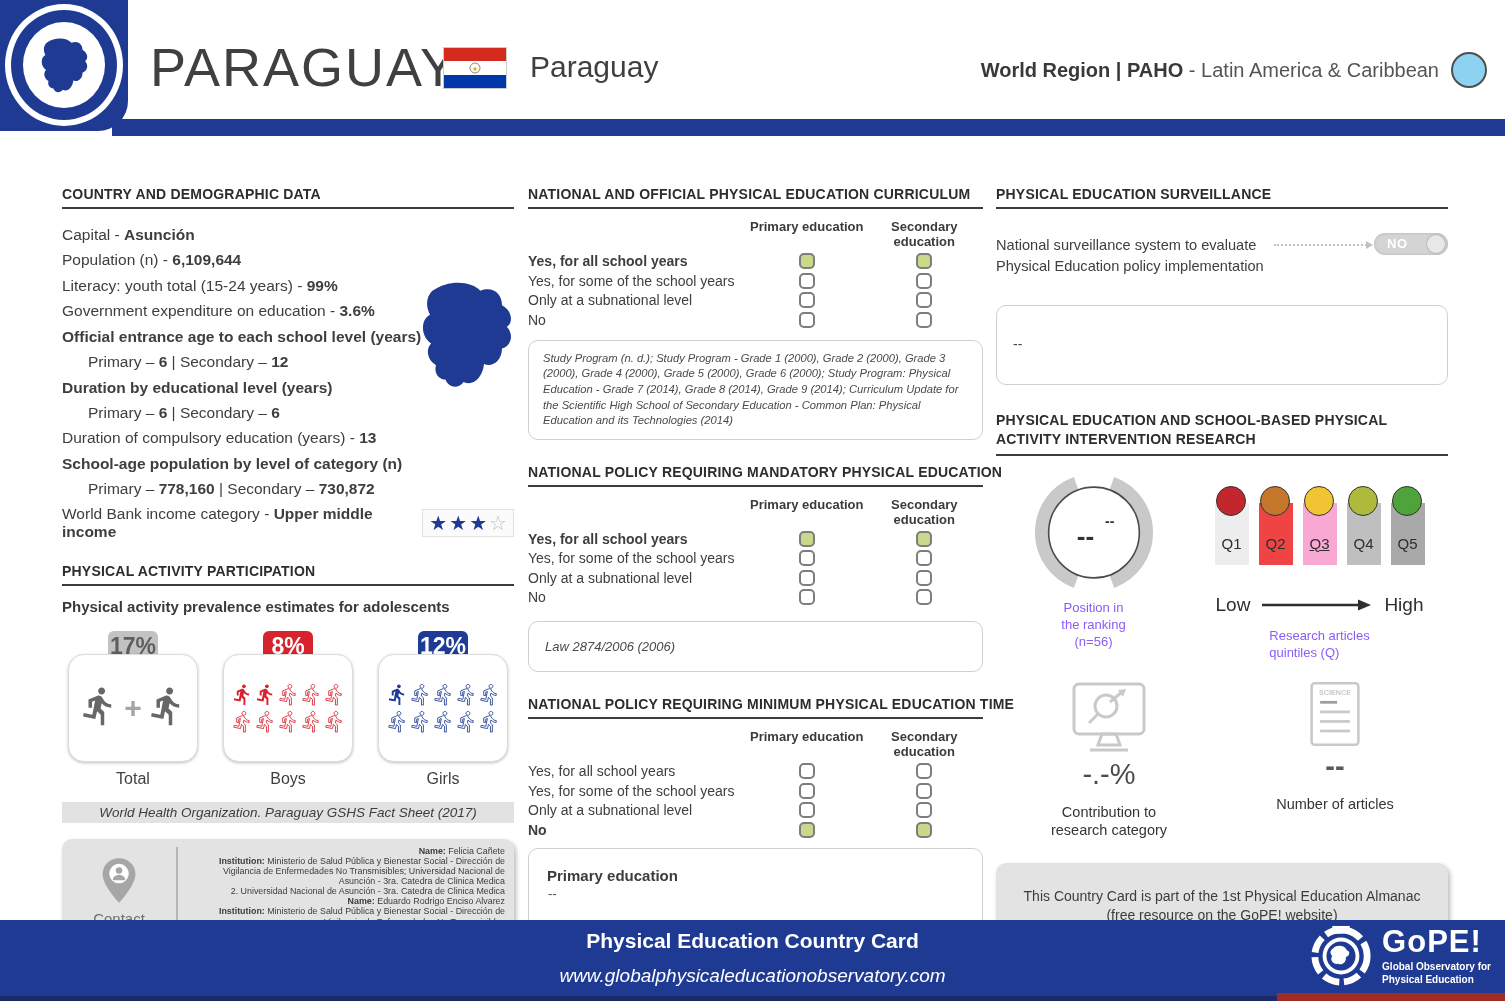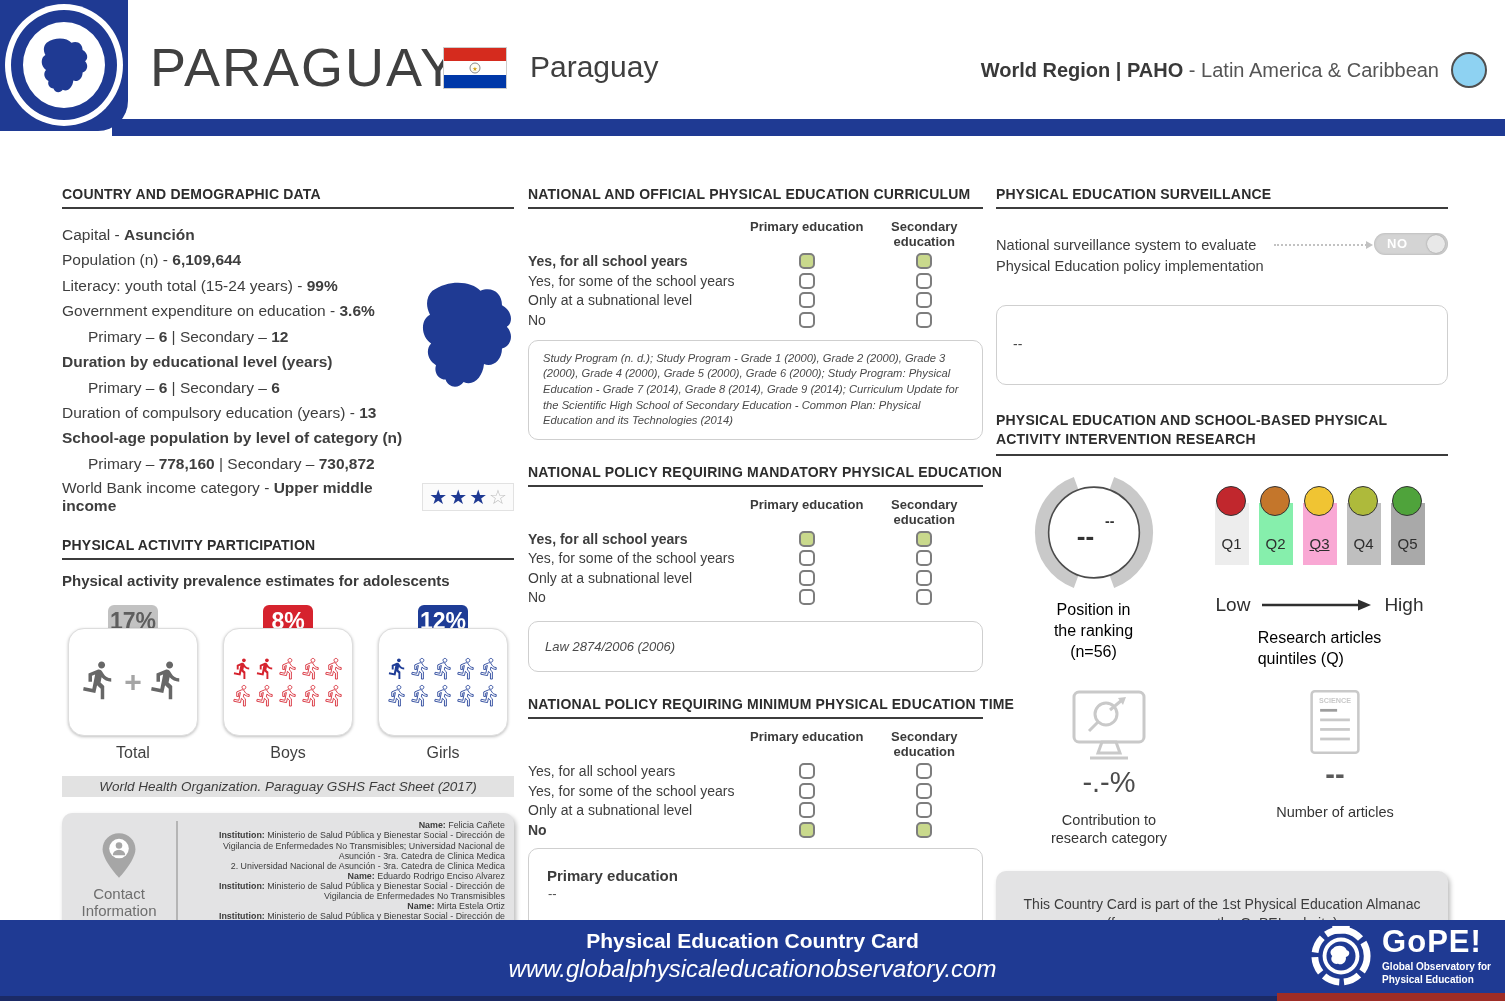--- a/index.html
+++ b/index.html
@@ -77,21 +77,21 @@
   .surv-text{font-size:14.6px;color:#3e3e3e;line-height:1.45;}
   .leader{flex:1;border-top:2px dotted #c2c2c2;margin:9px 4px 0 10px;position:relative;min-width:40px;}
   .leader:after{content:"";position:absolute;right:-3px;top:-5px;border-left:7px solid #c2c2c2;border-top:4px solid transparent;border-bottom:4px solid transparent;}
   .toggle{width:74px;height:22px;border-radius:12px;background:#d4d4d4;position:relative;flex:0 0 auto;margin-top:-2px;box-shadow:inset 0 0 3px rgba(0,0,0,.18);}
   .toggle .txt{position:absolute;left:13px;top:3px;font-weight:700;color:#fff;font-size:13px;letter-spacing:.5px;}
   .toggle .knob{position:absolute;right:3px;top:2px;width:18px;height:18px;border-radius:50%;background:#e8e8e8;box-shadow:0 0 2px rgba(0,0,0,.35);}
   .surv-note{margin-top:28px;height:80px;padding:30px 16px;font-style:normal;font-size:14px;color:#4a4a4a;}
   .research-title{margin-top:26px;}
   .rank-row{margin-top:14px;display:flex;}
   .rank-block{width:195px;text-align:center;}
-  .caption{font-size:16px;color:#000000;line-height:1.3;}
+  .caption{font-size:13px;color:#8b5cf6;line-height:1.3;}
   .quint-block{flex:1;display:flex;flex-direction:column;align-items:center;}
   .quint-items{display:flex;gap:6px;margin-top:16px;}
   .qitem{position:relative;width:38px;height:94px;}
   .qrect{position:absolute;left:2px;top:17px;width:34px;height:62px;display:flex;justify-content:center;align-items:center;padding-top:18px;font-size:15px;color:#2e2e2e;}
   .qcirc{position:absolute;left:3px;top:0;width:30px;height:30px;border-radius:50%;border:1.5px solid #333;}
   .lowhigh{display:flex;align-items:center;gap:8px;margin-top:14px;font-size:19px;color:#2f2f2f;}
   .q-caption{margin-top:12px;}
   .stats-row{margin-top:18px;display:flex;}
   .stat{flex:1;display:flex;flex-direction:column;align-items:center;}
   .stat-value{font-size:29px;color:#4c4c4c;margin-top:2px;}
@@ -99,21 +99,21 @@
   .stat-caption{margin-top:12px;font-size:14.5px;color:#353535;text-align:center;line-height:1.25;}
   .almanac{margin-top:24px;height:122px;padding:24px 26px;text-align:center;font-size:14px;color:#3c3c3c;line-height:1.35;}
   .almanac a{color:#3a3a3a;font-weight:700;font-style:italic;text-decoration:underline;}
 
   
   .footer{position:absolute;left:0;top:920px;width:1505px;height:76px;background:var(--blue);}
   .footer-strip{position:absolute;left:0;top:996px;width:1505px;height:5px;background:#1b2a66;}
   .footer-strip-red{position:absolute;right:0;top:993px;width:228px;height:8px;background:#9f2d26;}
   .footer-center{position:absolute;left:0;right:0;top:9px;text-align:center;color:#fff;}
   .footer-title{font-size:21px;font-weight:700;}
-  .footer-url{font-size:24px;font-style:italic;margin-top:2px;}
+  .footer-url{font-size:19px;font-style:italic;margin-top:12px;}
   .gope{position:absolute;right:14px;top:5px;display:flex;align-items:center;gap:10px;color:#fff;}
   .gope-text .big{font-size:31px;font-weight:700;letter-spacing:1px;line-height:1;}
   .gope-text .small{font-size:10px;font-weight:700;line-height:1.25;margin-top:4px;}
 </style>
 </head>
 <body>
 
 <div>
   <div class="logo-square">
     <div class="logo-circle">
@@ -143,20 +143,21 @@
 <div class="col-left">
   <div class="sec-title">COUNTRY AND DEMOGRAPHIC DATA</div>
   <svg class="map-large" viewBox="0 0 100 100">
     <path fill="#1f3a93" d="M22,14 C36,4 55,6 62,14 C72,10 80,16 80,26 C88,30 90,40 84,44 C90,50 88,60 80,62 C80,72 72,78 65,75 C64,86 56,94 48,90 C44,96 35,95 33,88 C27,88 23,82 25,76 C18,72 16,63 21,58 C12,52 12,38 20,34 C16,26 17,19 22,14 Z"></path>
   </svg>
   <div class="demo-lines">
     <div class="dline"><span>Capital - </span><span class="b">Asunción</span></div>
     <div class="dline"><span>Population (n) - </span><span class="b">6,109,644</span></div>
     <div class="dline"><span>Literacy: youth total (15-24 years) - </span><span class="b">99%</span></div>
     <div class="dline"><span>Government expenditure on education - </span><span class="b">3.6%</span></div>
+    <div class="dline"><span class="b">Official entrance age to each school level (years)</span></div>
     <div class="dline indent"><span>Primary – </span><span class="b">6</span><span> | Secondary – </span><span class="b">12</span></div>
     <div class="dline"><span class="b">Duration by educational level (years)</span></div>
     <div class="dline indent"><span>Primary – </span><span class="b">6</span><span> | Secondary – </span><span class="b">6</span></div>
     <div class="dline"><span>Duration of compulsory education (years) - </span><span class="b">13</span></div>
     <div class="dline"><span class="b">School-age population by level of category (n)</span></div>
     <div class="dline indent"><span>Primary – </span><span class="b">778,160</span><span> | Secondary – </span><span class="b">730,872</span></div>
   </div>
   <div class="income-row">
     <span><span>World Bank income category - </span><span class="b">Upper middle income</span></span>
     <span class="stars-box">
@@ -468,21 +469,21 @@
         <div>(n=56)</div>
       </div>
     </div>
     <div class="quint-block">
       <div class="quint-items">
           <div class="qitem">
             <div class="qrect" style="background: rgb(237, 237, 237);">Q1</div>
             <div class="qcirc" style="background: rgb(193, 39, 45);"></div>
           </div>
           <div class="qitem">
-            <div class="qrect" style="background: #86efac;">Q2</div>
+            <div class="qrect" style="background: #ef4444;">Q2</div>
             <div class="qcirc" style="background: rgb(196, 118, 43);"></div>
           </div>
           <div class="qitem">
             <div class="qrect" style="background: #f9a8d4; text-decoration: underline;">Q3</div>
             <div class="qcirc" style="background: rgb(240, 196, 51);"></div>
           </div>
           <div class="qitem">
             <div class="qrect" style="background: rgb(191, 191, 191);">Q4</div>
             <div class="qcirc" style="background: rgb(174, 186, 59);"></div>
           </div>

